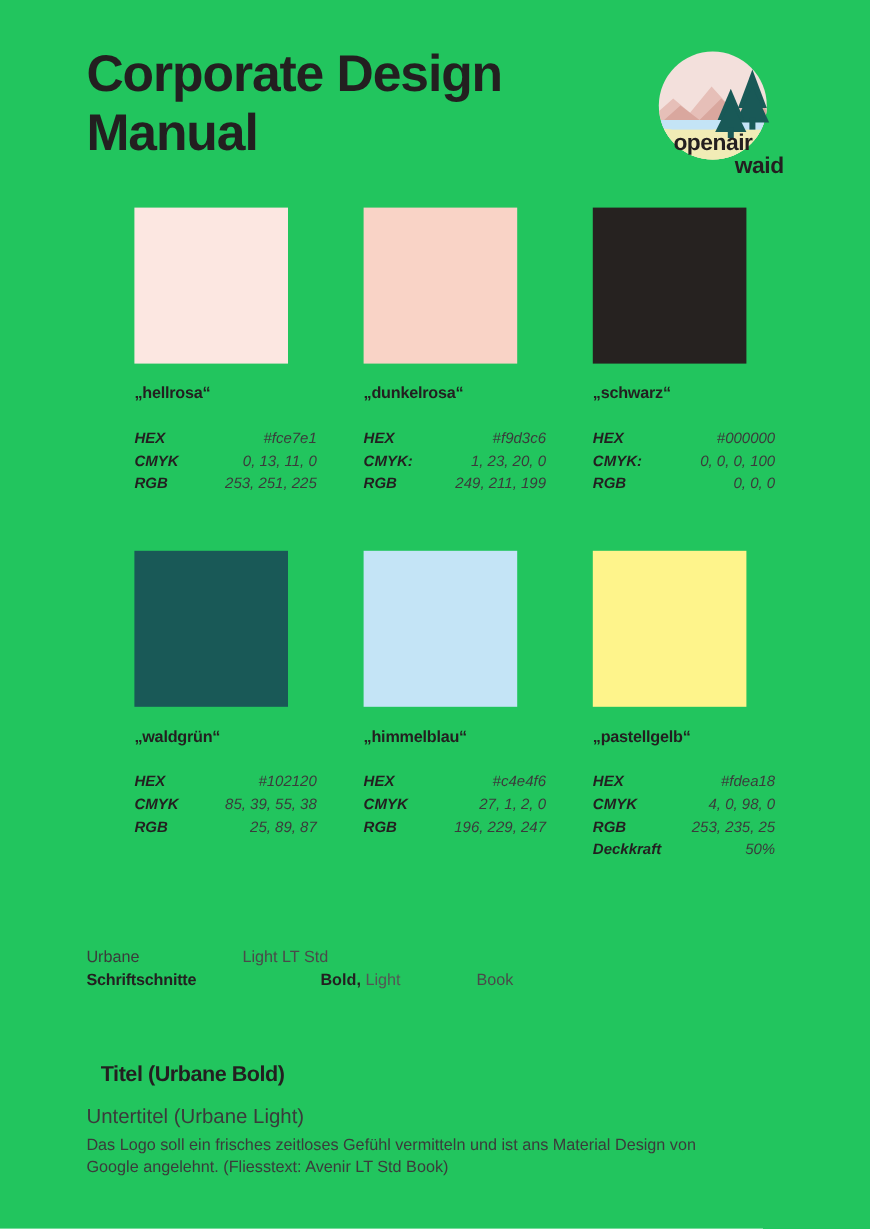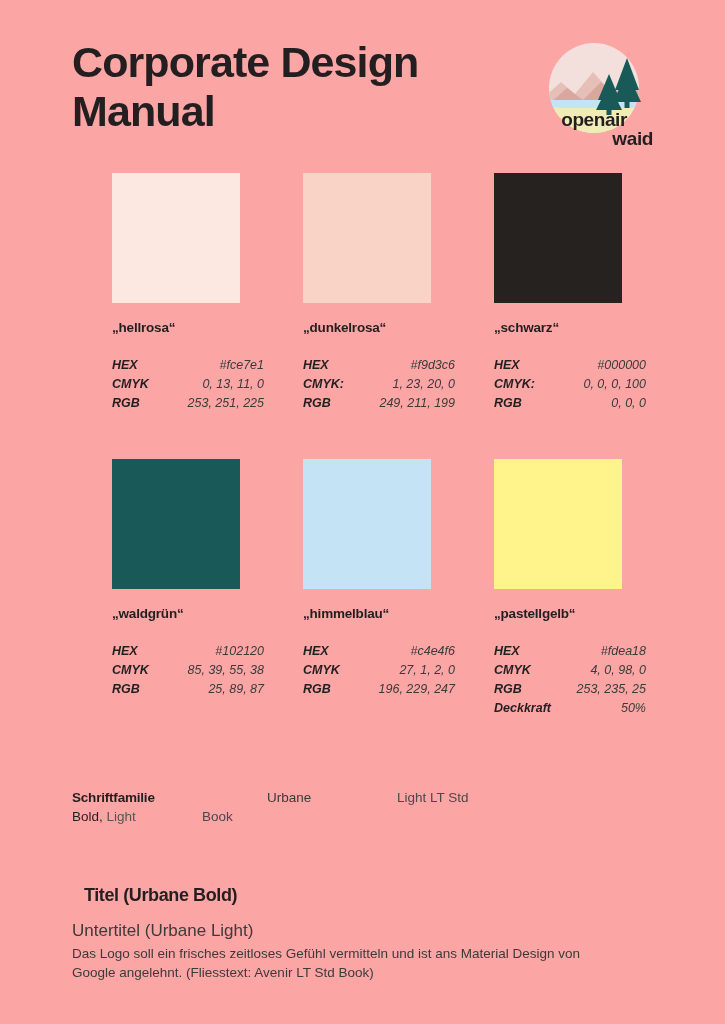--- a/index.html
+++ b/index.html
@@ -14,21 +14,21 @@
     font-family: "Liberation Sans", sans-serif;
     color: #231f20;
     overflow: hidden;
   }
 
   .page {
     position: absolute;
     left: 0; top: 0;
     width: 725px;
     height: 1024px;
-    background: #fca5a5;
+    background: #22c55e;
   }
 
   
   .header {
     position: absolute;
     left: 72px;
     top: 38px;
     width: 581px;
     height: 112px;
   }
@@ -149,21 +149,21 @@
     letter-spacing: -0.2px;
   }
   .type-col2 {
     width: 130px;
     color: #3b3b3b;
   }
   .type-col3 {
     width: 175px;
     color: #4a4a4a;
   }
-  .type-col2 .strong { font-weight: normal; color: #231f20; }
+  .type-col2 .strong { font-weight: bold; color: #231f20; }
   .type-col2 .light { color: #555555; }
 
   
   .sample {
     position: absolute;
     left: 72px;
     top: 872px;
     width: 560px;
   }
   .sample-title {
@@ -353,27 +353,27 @@
             <span class="spec-val">50%</span>
           </div>
         </div>
       </div>
 
     </div>
   </div>
 
   <div class="type-table">
     <div class="type-row">
-      <div class="type-label">Schriftfamilie</div>
       <div class="type-col2">
         <span>Urbane</span>
       </div>
       <div class="type-col3">Light LT Std</div>
     </div>
     <div class="type-row">
+      <div class="type-label">Schriftschnitte</div>
       <div class="type-col2">
         <span class="strong">Bold,</span><span class="light"> Light</span>
       </div>
       <div class="type-col3">Book</div>
     </div>
   </div>
 
   <div class="sample">
     <div class="sample-title">Titel (Urbane Bold)</div>
     <div class="sample-sub">Untertitel (Urbane Light)</div>

